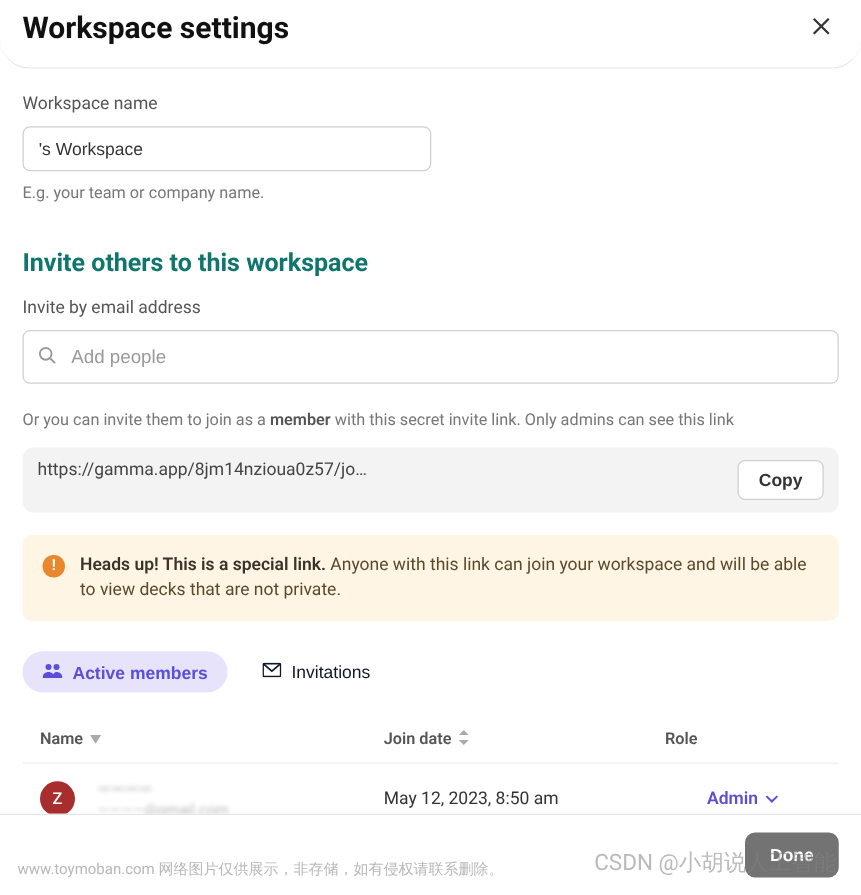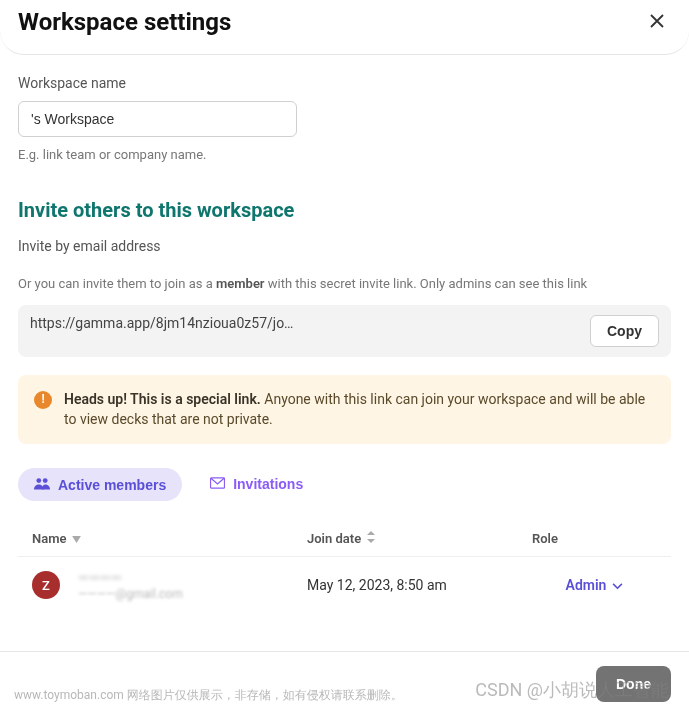--- a/index.html
+++ b/index.html
@@ -33,21 +33,21 @@
     }
     .content {
       padding: 20px 18px;
     }
     .field-label {
       font-size: 14px;
       color: #555;
       margin-bottom: 10px;
     }
     .text-input {
-      width: 279px;
+      width: 327px;
       padding: 9px 12px;
       border: 1px solid #d0d0d0;
       border-radius: 6px;
       font-size: 14px;
       color: #333;
     }
     .hint {
       font-size: 13px;
       color: #777;
       margin-top: 10px;
@@ -152,21 +152,21 @@
       font-size: 14px;
       cursor: pointer;
       border: none;
       background: none;
     }
     .tab.active {
       background: #e6e3fb;
       color: #5a4fd6;
       font-weight: 600;
     }
-    .tab.inactive { color: #8b5cf6; font-weight: bold; }
+    .tab.inactive { color: #0f172a; }
     .table {
       margin-top: 20px;
     }
     .thead {
       display: flex;
       padding: 10px 14px;
       border-bottom: 1px solid #eee;
       font-size: 13px;
       color: #555;
       font-weight: 600;
@@ -252,24 +252,33 @@
   <button class="close-btn">
     <svg width="16" height="16" viewBox="0 0 16 16" fill="none" stroke="currentColor" stroke-width="1.8">
         <path d="M2 2 L14 14 M14 2 L2 14"></path>
       </svg>
   </button>
 </div>
 
 <div class="content">
   <div class="field-label">Workspace name</div>
   <input class="text-input" type="text" value="'s Workspace" style="">
-  <div class="hint">E.g. link team or company name.</div>
+  <div class="hint">E.g. your team or company name.</div>
 
   <div class="section-title">Invite others to this workspace</div>
   <div class="field-label">Invite by email address</div>
+  <div class="search-wrap">
+    <span class="search-icon">
+      <svg width="15" height="15" viewBox="0 0 16 16" fill="none" stroke="currentColor" stroke-width="1.6">
+          <circle cx="7" cy="7" r="5"></circle>
+          <path d="M11 11 L15 15"></path>
+        </svg>
+    </span>
+    <input class="search-input" type="text" placeholder="Add people" style="">
+  </div>
 
   <div class="or-text">
     <span>Or you can invite them to join as a </span><b>member</b><span> with this secret invite link. Only admins can see this link</span>
   </div>
 
   <div class="link-row">
     <div class="link-text">https://gamma.app/8jm14nzioua0z57/jo…</div>
     <button class="copy-btn">Copy</button>
   </div>
 

